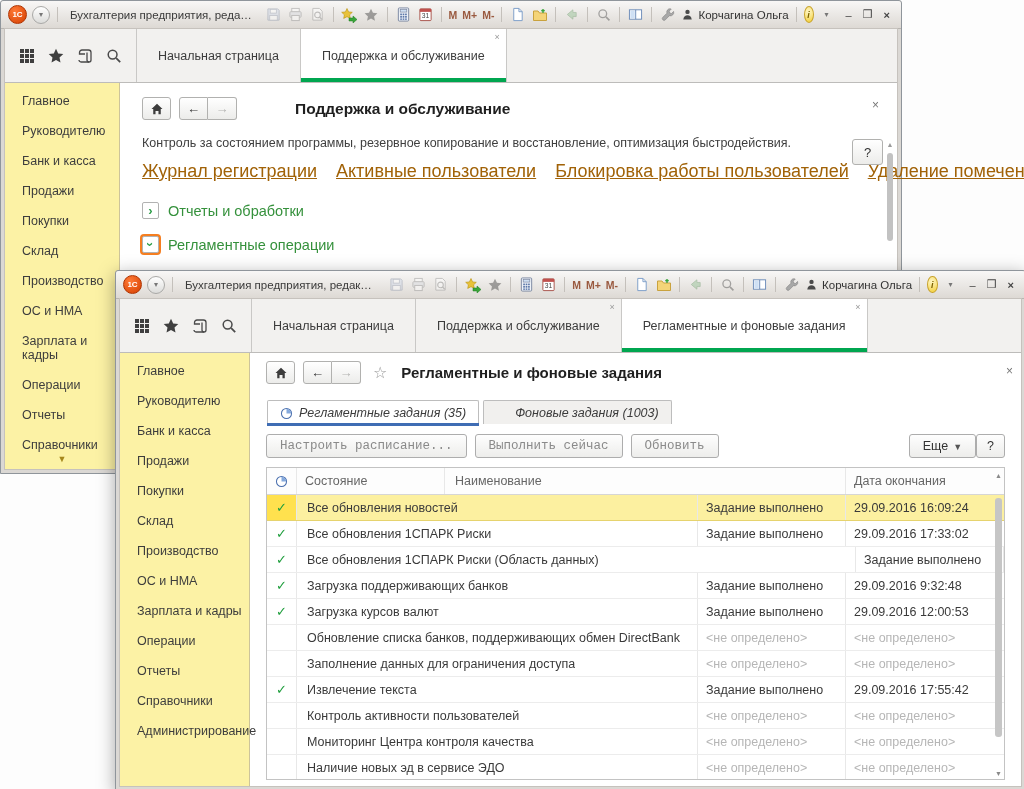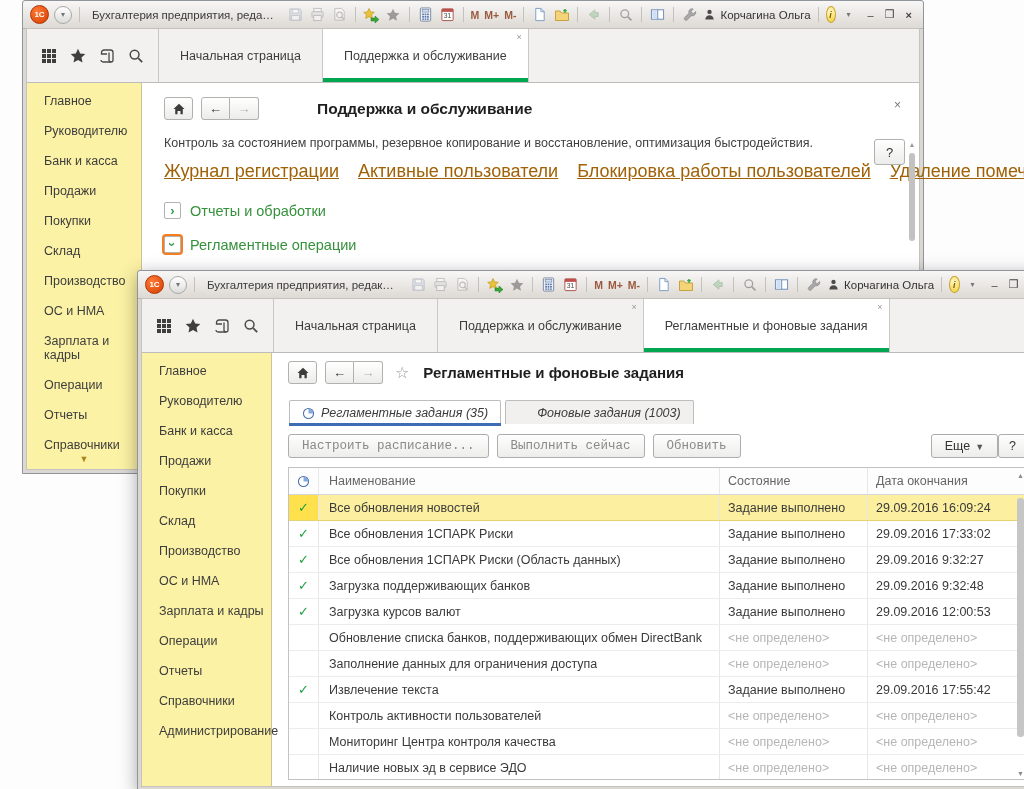--- a/index.html
+++ b/index.html
@@ -6,21 +6,21 @@
   body{
     width:1024px;height:789px;position:relative;overflow:hidden;
     background:#fdfdfd;
     font-family:"Liberation Sans","DejaVu Sans",sans-serif;
     -webkit-font-smoothing:antialiased;
   }
   .hidden{visibility:hidden;}
   svg.ic{display:block;}
 
   
-  .window{position:absolute;background:#dbd8d4;border:1px solid #8f959b;border-radius:3px 3px 0 0;margin-left:22px;}
+  .window{position:absolute;background:#dbd8d4;border:1px solid #8f959b;border-radius:3px 3px 0 0;}
   #w1{left:0;top:0;width:900px;height:472px;}
   #w2{left:115px;top:270px;width:909px;height:519px;box-shadow:0 4px 18px rgba(0,0,0,.35);}
 
   .titlebar{height:27px;display:flex;align-items:center;padding:0 7px;gap:5px;
     background:linear-gradient(#f8f7f6,#ddd9d4);border-bottom:1px solid #b9b5b0;
     border-radius:3px 3px 0 0;font-size:11.5px;color:#3a3a3a;white-space:nowrap;}
   .logo{width:17px;height:17px;border-radius:50%;flex:none;
     background:radial-gradient(circle at 35% 30%,#ff7a36,#d43e00);
     border:1px solid #b03300;color:#fff;font-size:8px;font-weight:bold;
     display:flex;align-items:center;justify-content:center;}
@@ -659,26 +659,26 @@
             <button class="btn qbtn">?</button>
           </span>
         </div>
         <div class="tablewrap">
           <div class="trow hrow">
             <div class="cell col-ic">
                 <svg class="ic" width="13" height="13">
                   <use href="#s-clock"></use>
                 </svg>
               </div>
+            <div class="cell col-state">
+                <span>Состояние</span>
+              </div>
             <div class="cell col-name">
                 <span>Наименование</span>
               </div>
-            <div class="cell col-state">
-                <span>Состояние</span>
-              </div>
             <div class="cell col-date">
                 <span>Дата окончания</span>
               </div>
           </div>
           <div>
 
               <div class="trow selected">
                 <div class="cell col-ic">
                   <span class="check">✓</span>
                 </div>
@@ -710,23 +710,20 @@
 
               <div class="trow">
                 <div class="cell col-ic">
                   <span class="check">✓</span>
                 </div>
                 <div class="cell col-name">
                   <span>Все обновления 1СПАРК Риски (Область данных)</span>
                 </div>
                 <div class="cell col-state">
                   <span>Задание выполнено</span>
-                </div>
-                <div class="cell col-date">
-                  <span>29.09.2016 9:32:27</span>
                 </div>
               </div>
 
               <div class="trow">
                 <div class="cell col-ic">
                   <span class="check">✓</span>
                 </div>
                 <div class="cell col-name">
                   <span>Загрузка поддерживающих банков</span>
                 </div>

